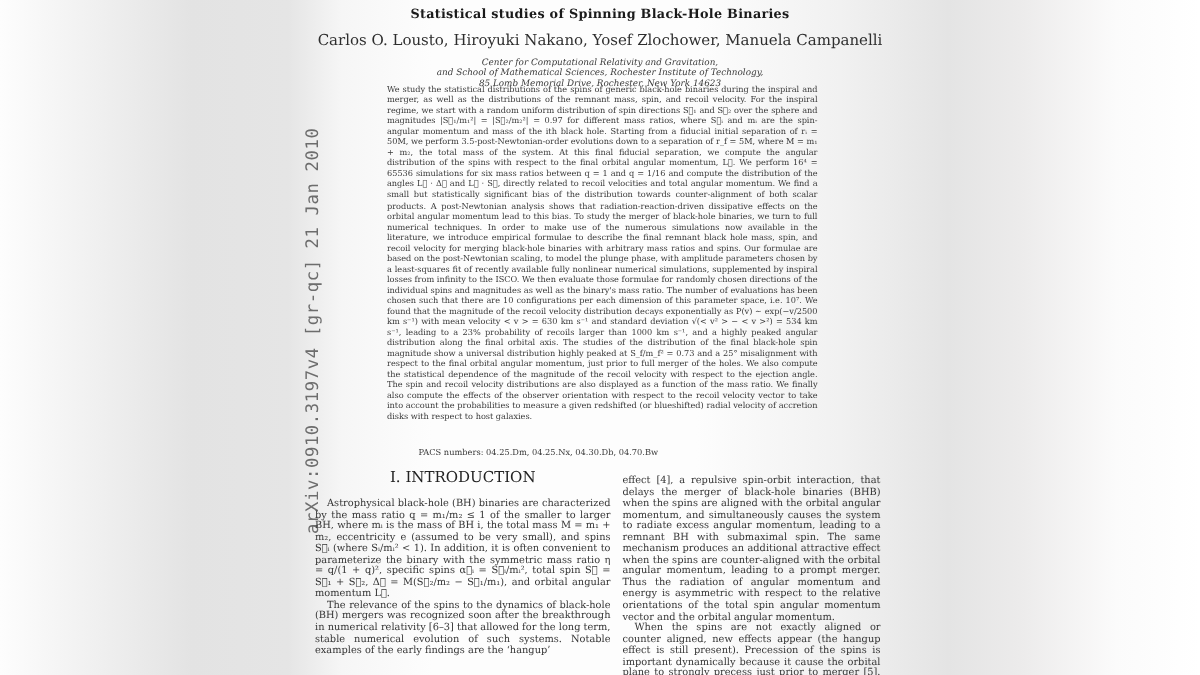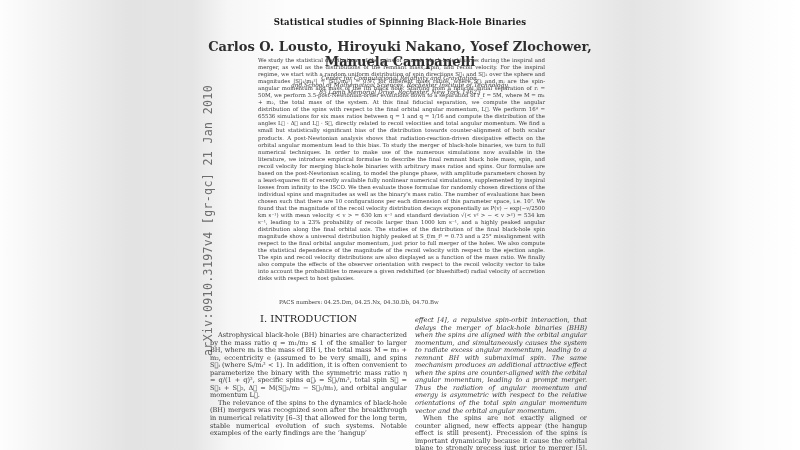--- a/index.html
+++ b/index.html
@@ -10,25 +10,25 @@
       #f6f6f6 28.5%, #fdfdfd 36%, #fdfdfd 58%, #f1f1f1 70%,
       #e4e4e4 79%, #ecebeb 85%, #fbfbfb 93%, #ffffff 100%);
     font-family: "DejaVu Serif", "Liberation Serif", serif;
     color: #333333;
   }
   .page {
     position: absolute; left: 198px; top: 0; width: 404px; height: 450px;
     overflow: hidden;
   }
   .title {
-    margin: 12px; padding-top: 5px; text-align: center;
+    margin: 0; padding-top: 5px; text-align: center;
     font-size: 8.5px; font-weight: 700; color: #1a1a1a; letter-spacing: 0.2px;
   }
   .authors {
-    margin-top: 7px; text-align: center; font-size: 13px; color: #2e2e2e; font-weight: bold;
+    margin-top: 7px; text-align: center; font-size: 10px; color: #2e2e2e;
   }
   .affil {
     margin-top: 6px; text-align: center; font-style: italic;
     font-size: 5.9px; line-height: 7.2px; color: #3a3a3a;
   }
   .abstract {
     position: absolute; left: 60px; top: 57px; width: 287px;
     font-size: 5.45px; line-height: 7.05px; text-align: justify; color: #3a3a3a;
   }
   .pacs {
@@ -38,21 +38,21 @@
   .col-left  { left: 12px;  top: 313px; width: 197px; }
   .col-right { left: 217px; top: 317px; width: 172px; }
   .sec-heading {
     margin: 0 0 8px 0; text-align: center;
     font-size: 10px; font-weight: 400; color: #222222;
   }
   .col p {
     margin: 0; font-size: 6.55px; line-height: 7.55px;
     text-align: justify; text-indent: 8px;
   }
-  .col p.noindent { text-indent: 0; font-style: italic; }
+  .col p.noindent { text-indent: 0; }
   .arxiv-watermark {
     position: absolute; left: 201px; top: 356px;
     transform: rotate(-90deg); transform-origin: 0 0;
     font-family: "DejaVu Sans Mono", "Liberation Mono", monospace;
     font-size: 11.5px; letter-spacing: 0.4px; color: #6d6d6d; white-space: nowrap;
   }
 </style>
 </head>
 <body>
 

